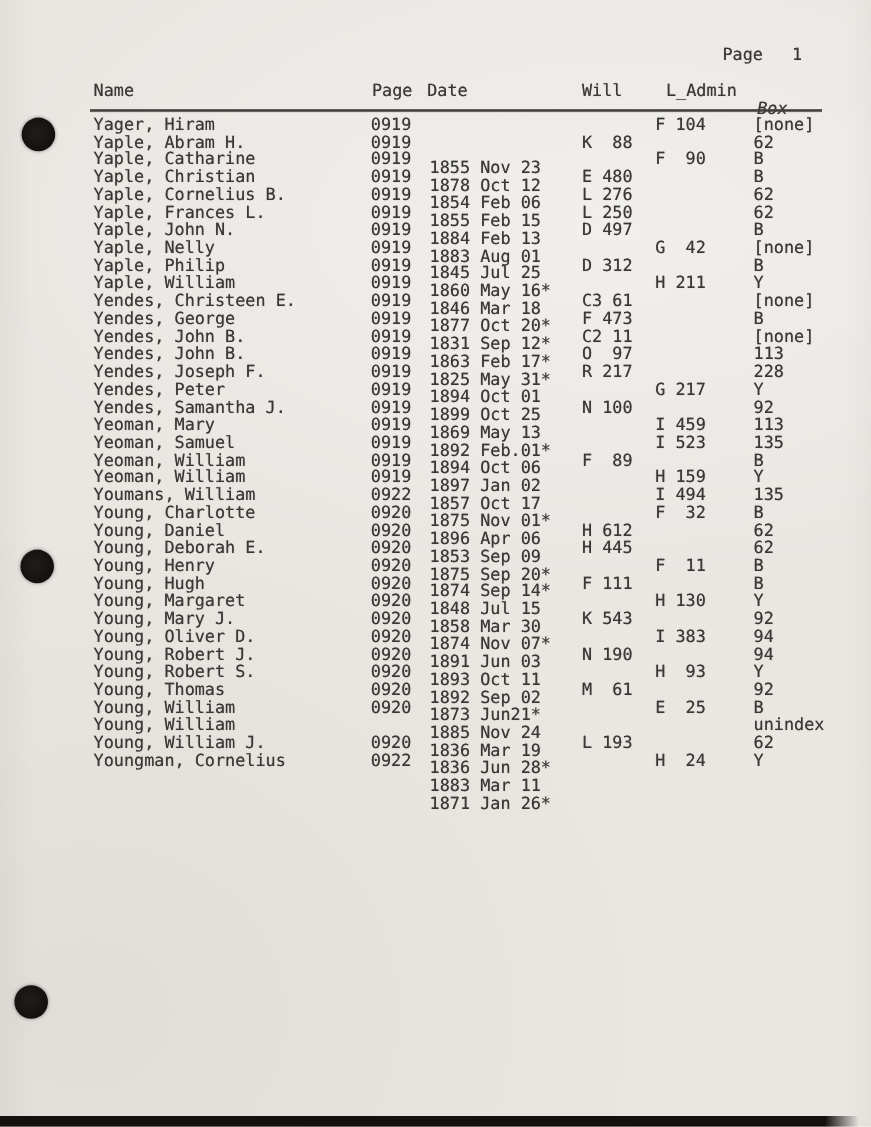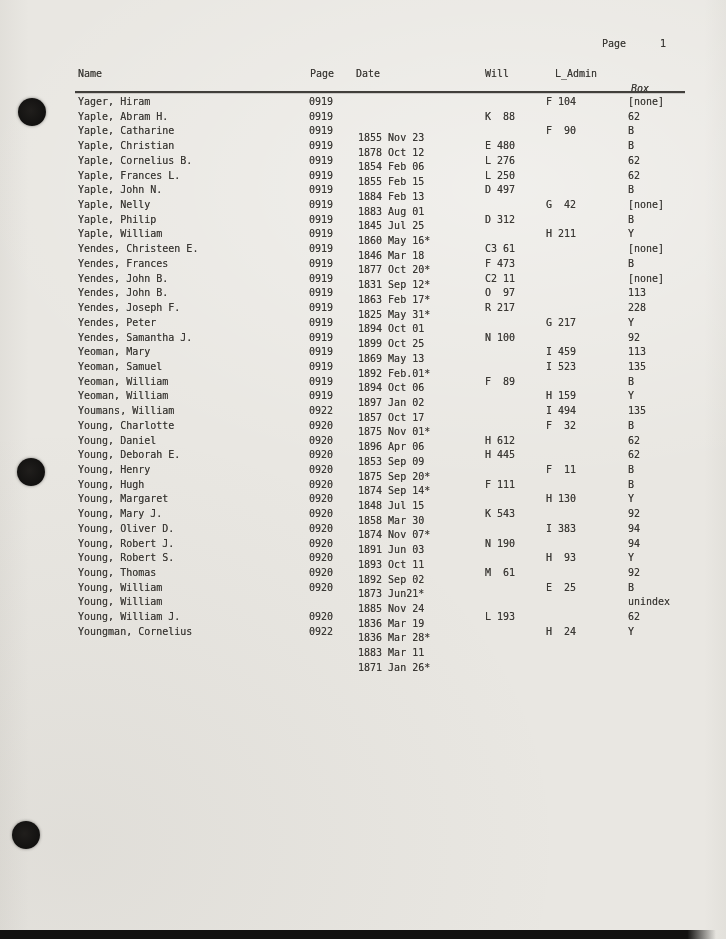--- a/index.html
+++ b/index.html
@@ -12,21 +12,21 @@
   .paper {
     position: relative;
     width: 726px;
     height: 939px;
     background-color: #e9e7e2;
     background-image:
       radial-gradient(ellipse 900px 500px at 70% 20%, rgba(255,255,255,0.35), rgba(255,255,255,0) 60%),
       radial-gradient(ellipse 700px 600px at 10% 90%, rgba(120,115,105,0.08), rgba(120,115,105,0) 70%),
       linear-gradient(90deg, rgba(120,115,105,0.07), rgba(120,115,105,0) 4%, rgba(120,115,105,0) 97%, rgba(120,115,105,0.06));
     font-family: "DejaVu Sans Mono", "Liberation Mono", monospace;
-    font-size: 10px;
+    font-size: 14px;
     line-height: 1;
     color: #3a3834;
     text-shadow: 0 0 0.6px rgba(58,56,52,0.65);
   }
   .abs { position: absolute; white-space: pre; }
 
   
   .page-label  { left: 602px; top: 39px; }
   .page-number { left: 660px; top: 39px; }
 
@@ -178,21 +178,21 @@
       </div>
       <div class="row">
         <span class="cell c-name">Yendes, Christeen E.</span>
         <span class="cell c-page">0919</span>
         <span class="cell c-date">1831 Sep 12*</span>
         <span class="cell c-will">C3 61</span>
         <span class="cell c-ladmin"></span>
         <span class="cell c-box">[none]</span>
       </div>
       <div class="row">
-        <span class="cell c-name">Yendes, Frances</span>
+        <span class="cell c-name">Yendes, George</span>
         <span class="cell c-page">0919</span>
         <span class="cell c-date">1863 Feb 17*</span>
         <span class="cell c-will">F 473</span>
         <span class="cell c-ladmin"></span>
         <span class="cell c-box">B</span>
       </div>
       <div class="row">
         <span class="cell c-name">Yendes, John B.</span>
         <span class="cell c-page">0919</span>
         <span class="cell c-date">1825 May 31*</span>
@@ -364,21 +364,21 @@
         <span class="cell c-name">Young, William</span>
         <span class="cell c-page">0920</span>
         <span class="cell c-date">1836 Mar 19</span>
         <span class="cell c-will"></span>
         <span class="cell c-ladmin">E  25</span>
         <span class="cell c-box">B</span>
       </div>
       <div class="row">
         <span class="cell c-name">Young, William</span>
         <span class="cell c-page"></span>
-        <span class="cell c-date">1836 Mar 28*</span>
+        <span class="cell c-date">1836 Jun 28*</span>
         <span class="cell c-will"></span>
         <span class="cell c-ladmin"></span>
         <span class="cell c-box">unindex</span>
       </div>
       <div class="row">
         <span class="cell c-name">Young, William J.</span>
         <span class="cell c-page">0920</span>
         <span class="cell c-date">1883 Mar 11</span>
         <span class="cell c-will">L 193</span>
         <span class="cell c-ladmin"></span>

